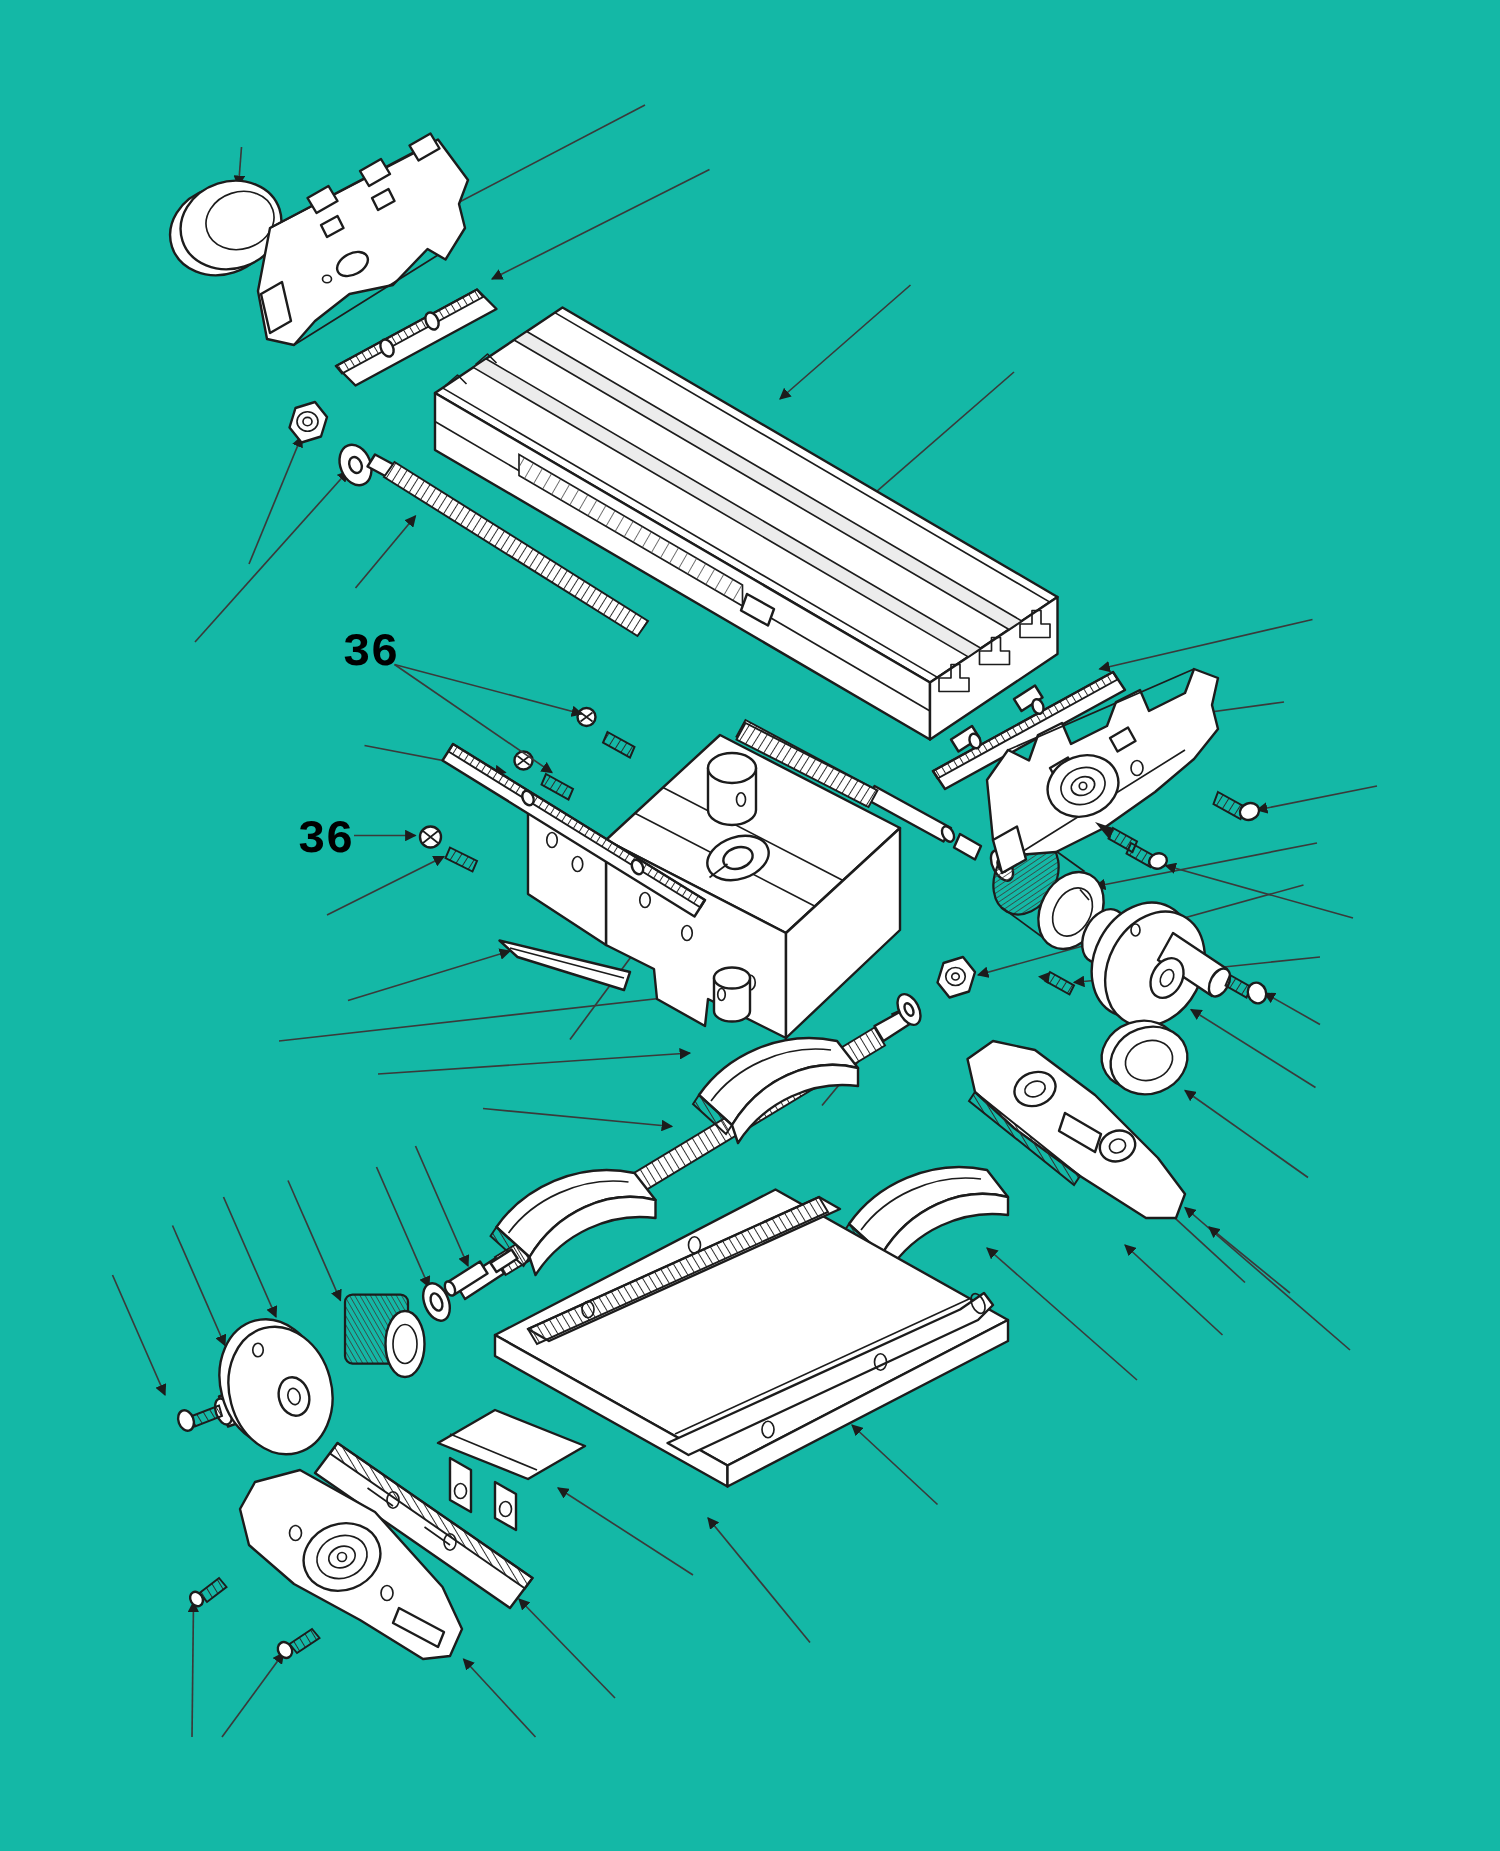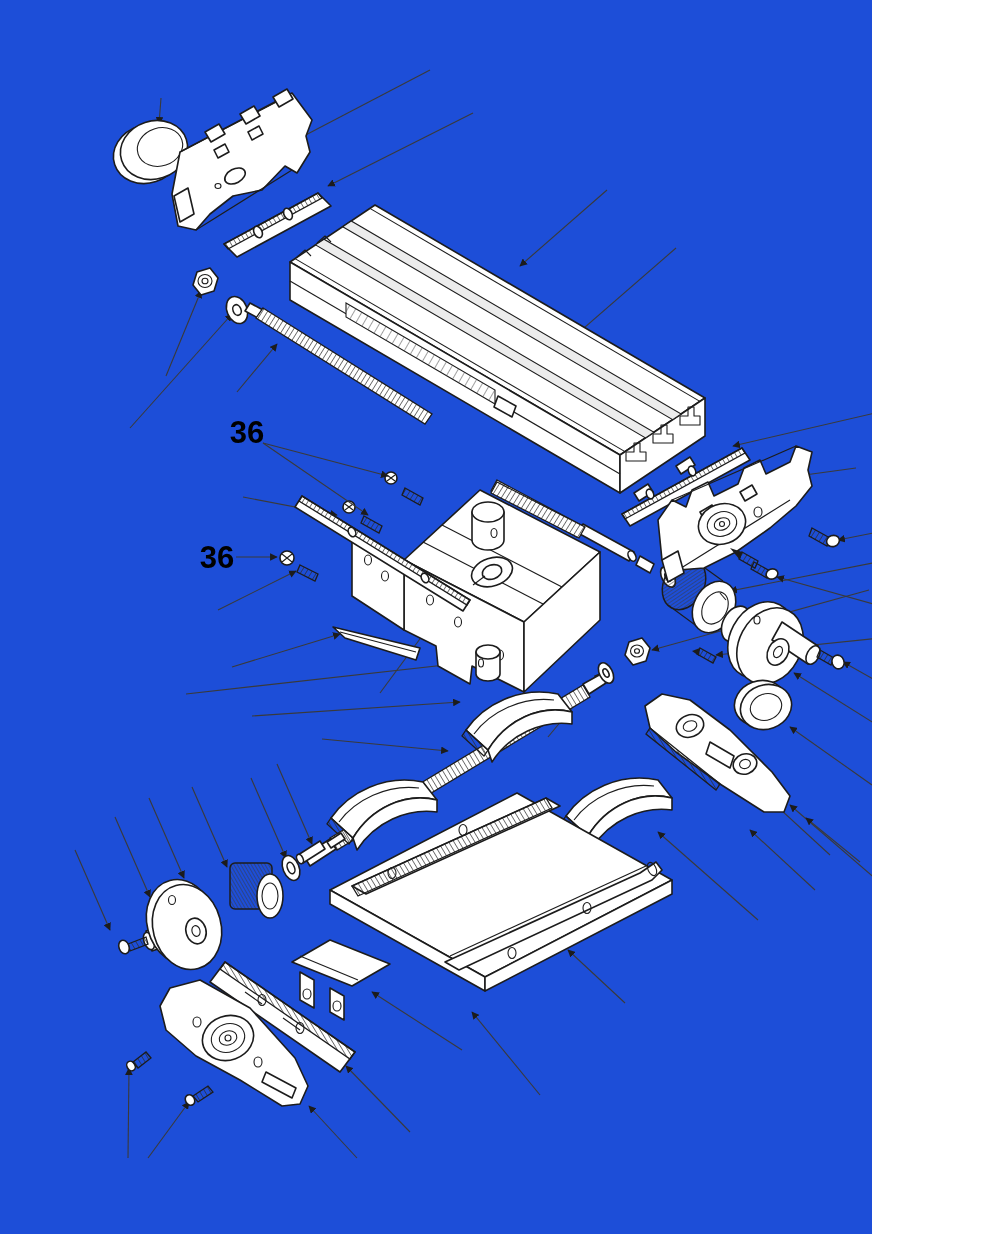--- a/index.html
+++ b/index.html
@@ -1,17 +1,17 @@
 <!DOCTYPE html>
 <html><head>
 <meta charset="utf-8">
 <style>
   html,body{margin:0;padding:0;background:#fff;}
-  #stage{position:relative;width:872px;height:1234px;background:#1d4ed8;overflow:hidden;
-         font-family:Liberation Sans, sans-serif;}
+  #stage{position:relative;width:1000px;height:1234px;background:#14b8a6;overflow:hidden;
+         font-family:Liberation Mono, monospace;}
   svg{position:absolute;left:0;top:0;}
   .pt{fill:#ffffff;stroke:#1c1c1c;stroke-width:1.6;stroke-linejoin:round;}
   .tn{fill:none;stroke:#1c1c1c;stroke-width:1.1;stroke-linejoin:round;}
   .ld{fill:none;stroke:#3a3a3a;stroke-width:1.1;}
   .hA{fill:url(#thrA);stroke:#1c1c1c;stroke-width:1.3;}
   .hB{fill:url(#thrB);stroke:#1c1c1c;stroke-width:1.3;}
   .kA{fill:url(#knA);stroke:#1c1c1c;stroke-width:1.5;}
   .kB{fill:url(#knB);stroke:#1c1c1c;stroke-width:1.5;}
   .gv{fill:#ececec;stroke:#1c1c1c;stroke-width:1.1;}
   .lbl{font-weight:bold;font-size:31px;fill:#000;}

